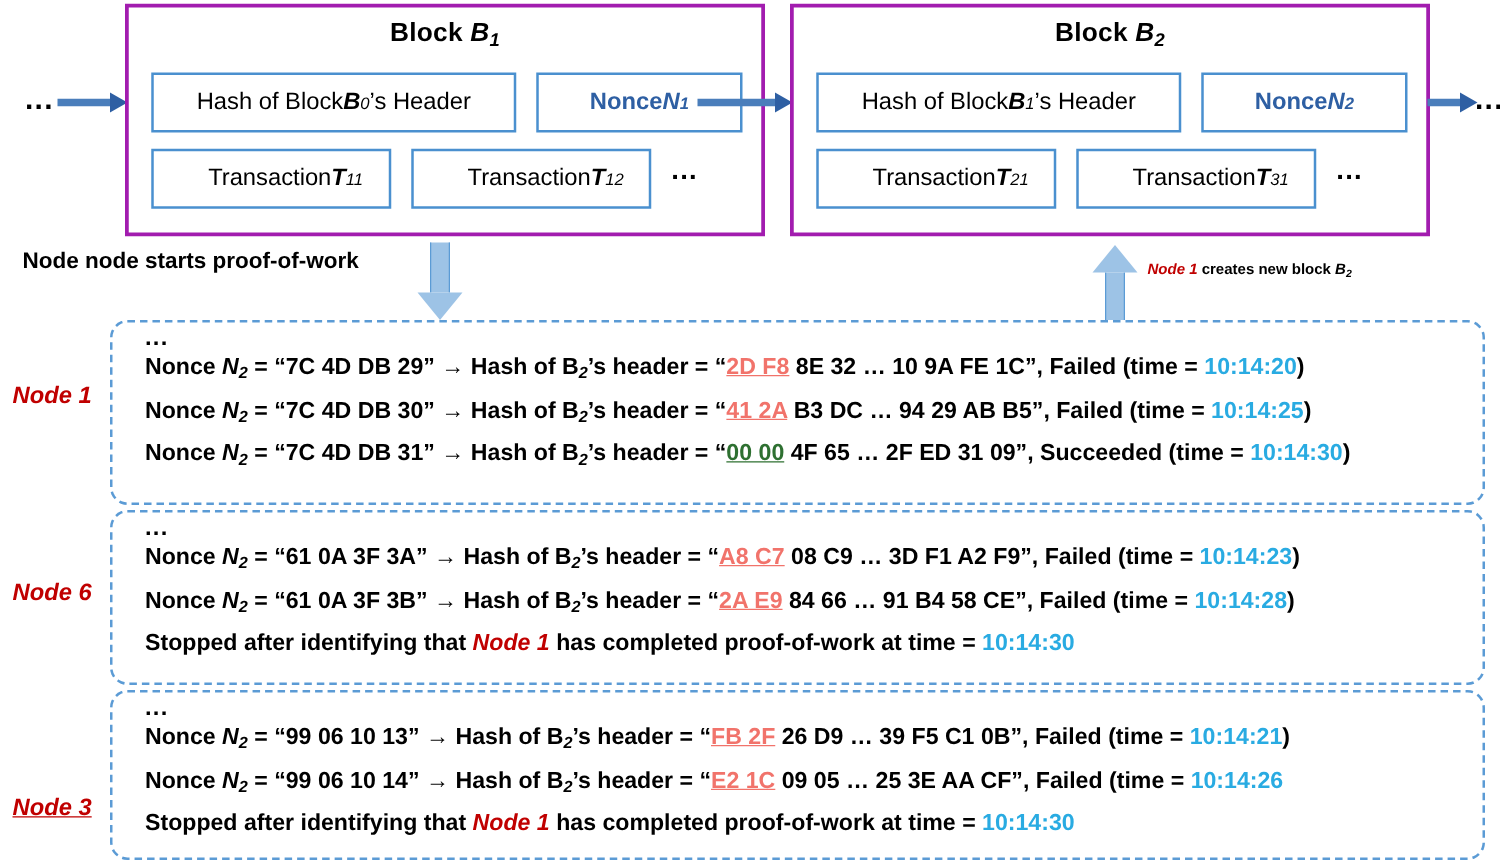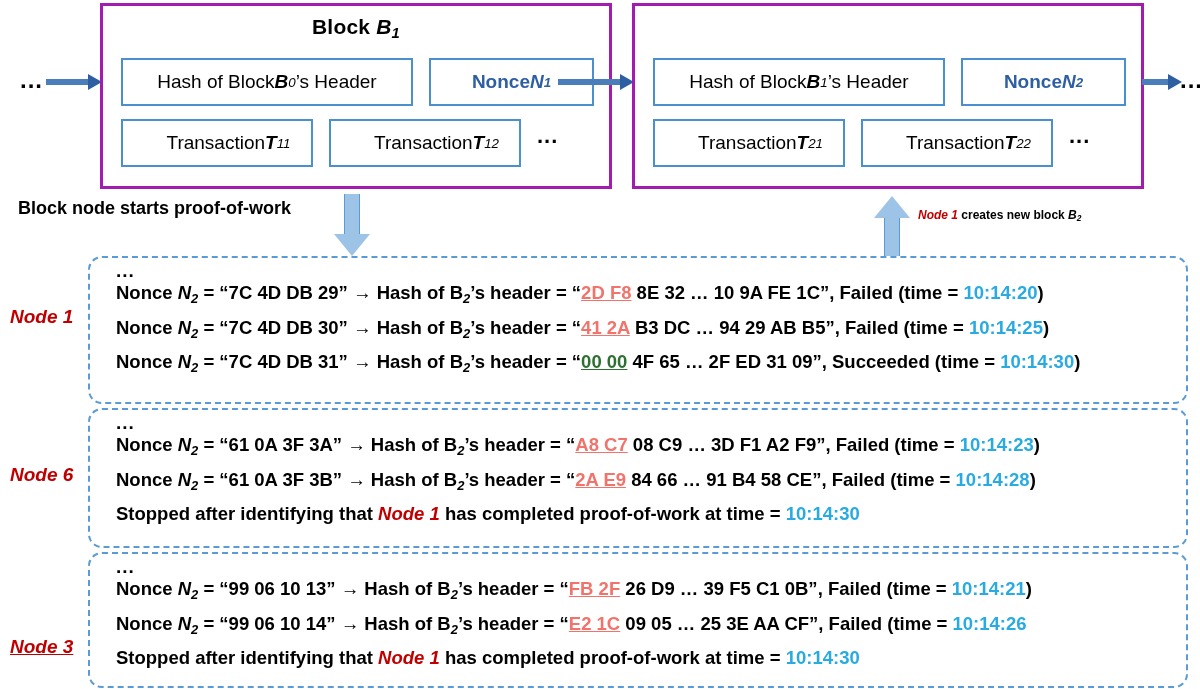--- a/index.html
+++ b/index.html
@@ -270,20 +270,21 @@
       <div class="cell-dots">...</div>
     </div>
   </div>
 
   <div class="h-arrow" id="arrow-mid">
     <div class="shaft"></div>
     <div class="head"></div>
   </div>
 
   <div class="block-outer" id="block-2-outer">
+    <div class="block-title"><span>Block </span><span class="ital">B</span><span class="sub">2</span></div>
 
     <div class="block-row-1">
       <div class="cell hash">
           <span>Hash of Block </span>
           <span class="ital bold">B</span>
           <span class="sub">1</span>
           <span>’s Header</span>
         </div>
       <div class="cell nonce">
           <span>Nonce </span>
@@ -294,35 +295,35 @@
 
     <div class="block-row-2">
       <div class="cell txn">
           <span>Transaction </span>
           <span class="ital bold">T</span>
           <span class="sub">21</span>
         </div>
       <div class="cell txn">
           <span>Transaction </span>
           <span class="ital bold">T</span>
-          <span class="sub">22</span>
+          <span class="sub">31</span>
         </div>
       <div class="cell-dots">...</div>
     </div>
   </div>
 
   <div class="h-arrow" id="arrow-out">
     <div class="shaft"></div>
     <div class="head"></div>
   </div>
 
   <span class="chain-dots" id="dots-right">...</span>
 </div>
 
-<div id="label-start">Block node starts proof-of-work</div>
+<div id="label-start">Node node starts proof-of-work</div>
 
 <div class="v-arrow" id="arrow-down">
   <div class="vshaft"></div>
   <div class="vhead"></div>
 </div>
 
 <div class="v-arrow" id="arrow-up">
   <div class="vshaft"></div>
   <div class="vhead"></div>
 </div>

